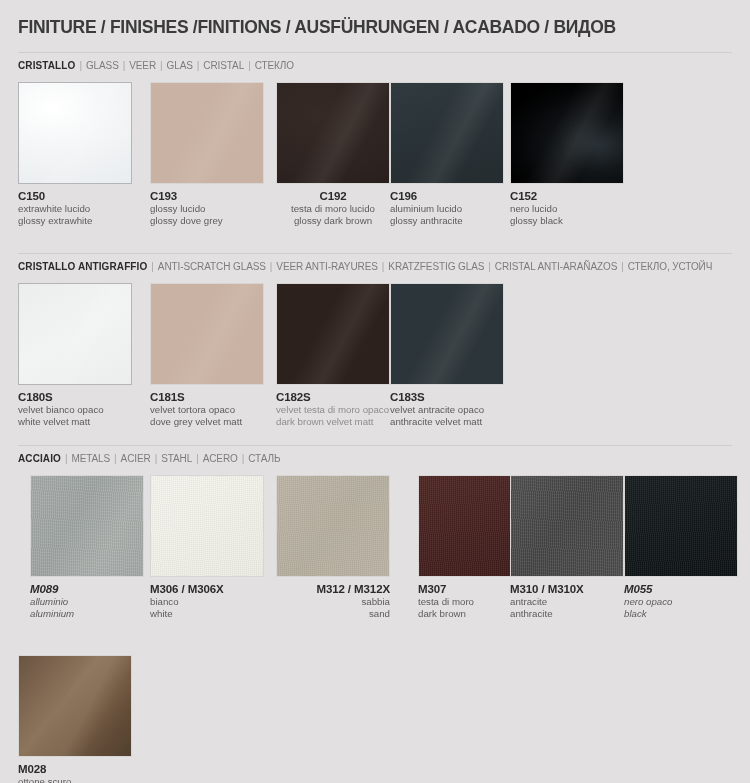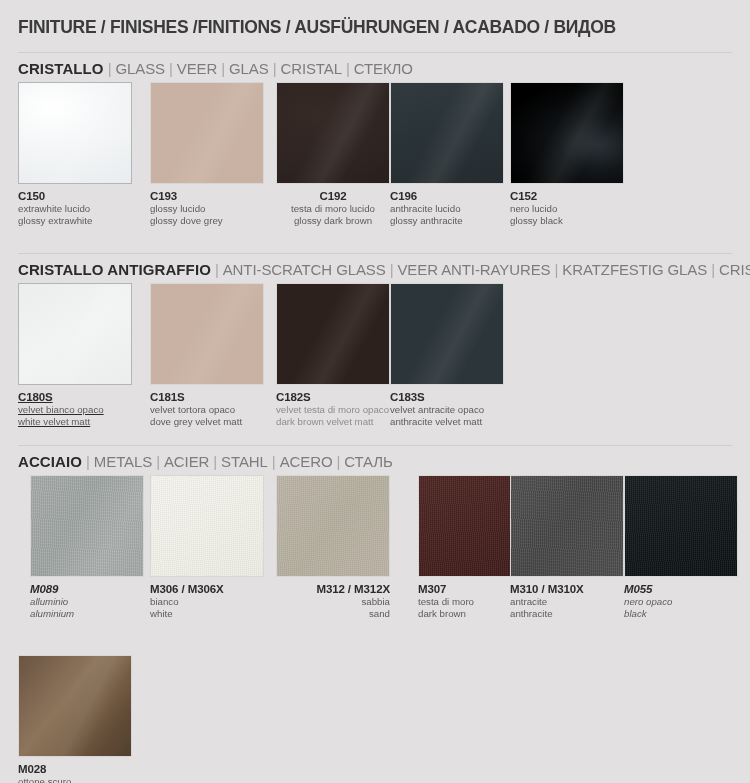--- a/index.html
+++ b/index.html
@@ -40,21 +40,21 @@
     width: 714px;
     height: 1px;
     background: #cfcdcd;
     top: 0;
   }
   .section-head {
     position: absolute;
     left: 18px;
     top: 8px;
     white-space: nowrap;
-    font-size: 15px;
+    font-size: 10px;
     letter-spacing: -0.1px;
   }
   .section-head .primary {
     font-weight: bold;
     color: #2b2b2b;
     letter-spacing: 0.1px;
   }
   .section-head .sep {
     color: #a9a7a7;
     padding: 0 4px;
@@ -215,38 +215,38 @@
             </div>
             <div class="code">C192</div>
             <div class="desc">testa di moro lucido</div>
             <div class="desc">glossy dark brown</div>
           </div>
           <div class="swatch" style="left: 372px;">
             <div class="chip fin-anthracite-glossy thin">
               <div class="chip-gloss gloss-sheen"></div>
             </div>
             <div class="code">C196</div>
-            <div class="desc">anthracite lucido</div>
+            <div class="desc">aluminium lucido</div>
             <div class="desc">glossy anthracite</div>
           </div>
           <div class="swatch" style="left: 492px;">
             <div class="chip fin-black-glossy thin">
               <div class="chip-gloss gloss-sheen"></div>
             </div>
             <div class="code">C152</div>
             <div class="desc">nero lucido</div>
             <div class="desc">glossy black</div>
           </div>
         </div>
       </div>
       <div class="section" style="top: 253px;">
         <div class="section-rule"></div>
         <div class="section-head"><span class="primary">CRISTALLO ANTIGRAFFIO</span><span class="sep">|</span><span class="alt">ANTI-SCRATCH GLASS</span><span class="sep">|</span><span class="alt">VEER ANTI-RAYURES</span><span class="sep">|</span><span class="alt">KRATZFESTIG GLAS</span><span class="sep">|</span><span class="alt">CRISTAL ANTI-ARAÑAZOS</span><span class="sep">|</span><span class="alt">СТЕКЛО, УСТОЙЧ</span></div>
         <div class="swatch-row">
-          <div class="swatch" style="left: 0px; text-decoration: underline;">
+          <div class="swatch" style="left: 0px;">
             <div class="chip fin-velvet-white bordered">
               <div class="chip-gloss gloss-sheen"></div>
             </div>
             <div class="code">C180S</div>
             <div class="desc">velvet bianco opaco</div>
             <div class="desc">white velvet matt</div>
           </div>
           <div class="swatch" style="left: 132px;">
             <div class="chip fin-velvet-tortora thin">
               <div class="chip-gloss gloss-sheen"></div>

